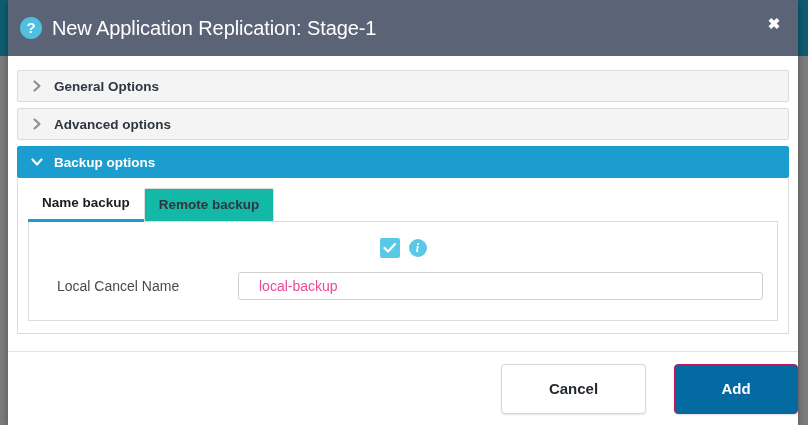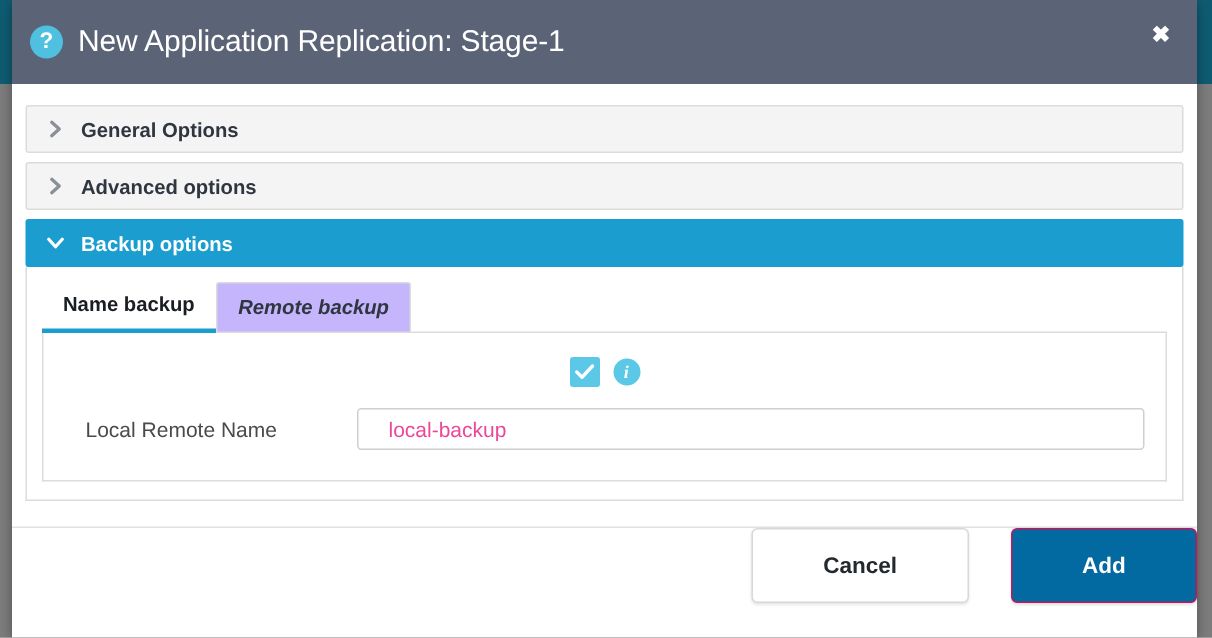--- a/index.html
+++ b/index.html
@@ -161,26 +161,25 @@
     line-height: 18px;
     position: relative;
     top: 1px;
   }
   .tab.active {
     background: #ffffff;
     border-bottom: 3px solid #1b9dd0;
     color: #1a1d21;
   }
   .tab.inactive {
-    background: #c4b5fd;
+    background: #14b8a6;
     border: 1px solid #dcdcdc;
     border-bottom: 1px solid #dcdcdc;
     border-radius: 2px 2px 0 0;
     color: #2f3640;
-    font-style: italic;
   }
 
   .tab-content {
     border: 1px solid #dcdcdc;
     border-top: none;
     padding: 16px 14px 20px 14px;
     box-sizing: border-box;
     background: #ffffff;
   }
 
@@ -248,20 +247,21 @@
     background: #ffffff;
     outline: none;
   }
 
   
   .modal-footer {
     flex: none;
     border-top: 1px solid #e2e2e2;
     height: 74px;
     display: flex;
+    align-items: center;
     justify-content: flex-end;
     padding-right: 0px;
     box-sizing: border-box;
     background: #ffffff;
   }
   .btn {
     font-size: 15px;
     font-weight: bold;
     border-radius: 4px;
     cursor: pointer;
@@ -348,21 +348,21 @@
           <div class="form-row row-checkbox">
             <span class="checkbox">
               <svg width="14" height="12" viewBox="0 0 14 12">
                 <polyline points="1.5,6 5,9.5 12,2" fill="none" stroke="#ffffff" stroke-width="2.2" stroke-linecap="round" stroke-linejoin="round"></polyline>
               </svg>
             </span>
             <span class="info-icon">i</span>
           </div>
 
           <div class="form-row" style="margin-bottom:0;">
-            <span class="field-label">Local Remote Name</span>
+            <span class="field-label">Local Cancel Name</span>
             <input class="text-input" type="text" value="local-backup" style="">
           </div>
         </div>
       </div>
     </div>
 
   </div>
 
   <div class="modal-footer">
     <div class="btn btn-cancel">Cancel</div>

